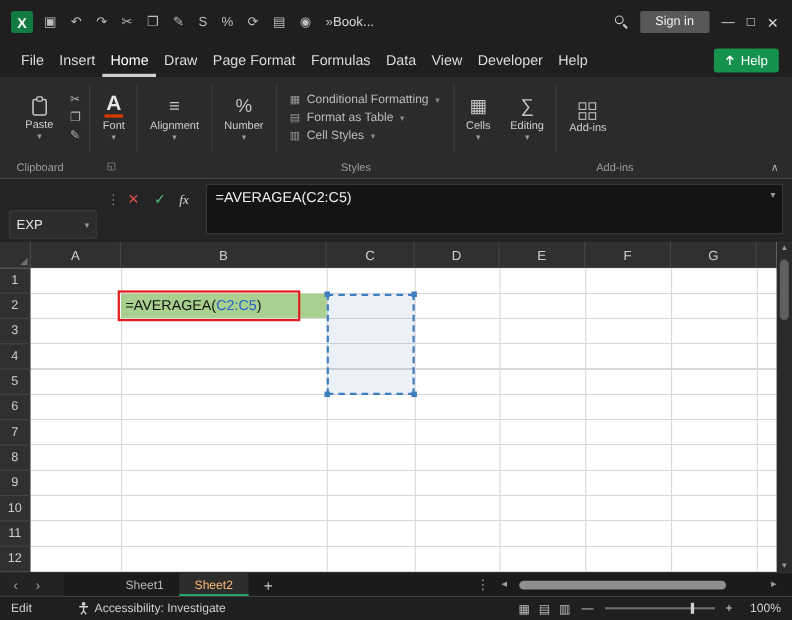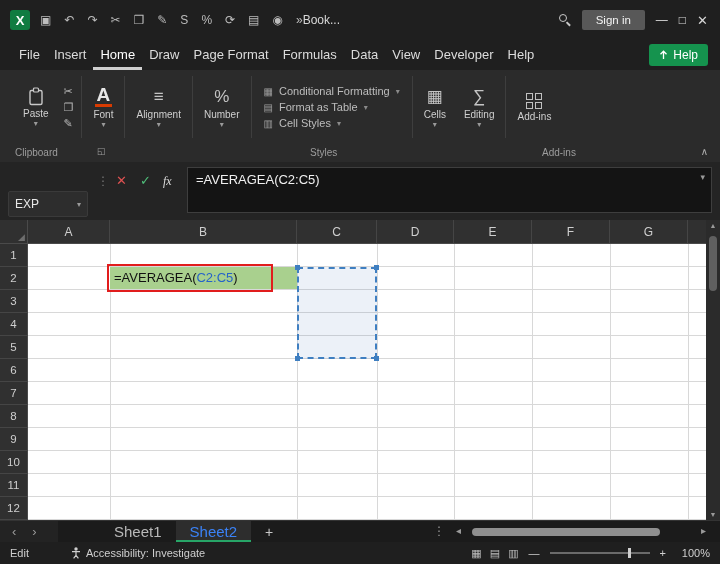--- a/index.html
+++ b/index.html
@@ -78,22 +78,22 @@
   .h.tl { left:-4px; top:-4px; } .h.tr { right:-4px; top:-4px; } .h.bl { left:-4px; bottom:-4px; } .h.br { right:-4px; bottom:-4px; }
   .v-scroll { position:absolute; top:0; right:0; width:14px; bottom:0; background:#2b2b2b; }
   .v-scroll .up { position:absolute; top:2px; left:0; right:0; text-align:center; font-size:7px; color:#9a9a9a; }
   .v-scroll .down { position:absolute; bottom:2px; left:0; right:0; text-align:center; font-size:7px; color:#9a9a9a; }
   .v-thumb { position:absolute; top:16px; left:3px; width:8px; height:55px; background:#606060; border-radius:4px; }
 
   
   .tabsbar { position:absolute; top:520px; left:0; right:0; height:22px; background:#1b1b1b; border-top:1px solid #333; }
   .tab-nav { position:absolute; left:0; top:0; bottom:0; width:58px; display:flex; align-items:center; gap:16px; padding-left:12px; color:#9a9a9a; font-size:13px; background:#232323; }
   .tabs { position:absolute; left:100px; top:0; bottom:0; display:flex; align-items:stretch; }
-  .sheet-tab { color:#b8b8b8; font-size:15px; display:flex; align-items:center; padding:0 14px; }
-  .sheet-tab.active { color:#3b82f6; background:#2d2d2d; box-shadow:inset 0 -2px 0 #27A567; }
+  .sheet-tab { color:#b8b8b8; font-size:11px; display:flex; align-items:center; padding:0 14px; }
+  .sheet-tab.active { color:#fdba74; background:#2d2d2d; box-shadow:inset 0 -2px 0 #27A567; }
   .add-sheet { color:#c8c8c8; font-size:14px; display:flex; align-items:center; padding:0 14px; }
   .tab-dots { position:absolute; left:433px; top:3px; color:#9a9a9a; font-size:12px; }
   .hs-left { position:absolute; left:456px; top:4px; color:#9a9a9a; font-size:10px; }
   .h-track { position:absolute; left:470px; right:32px; top:7px; height:8px; }
   .h-thumb { position:absolute; left:2px; width:188px; height:8px; background:#8f8f8f; border-radius:4px; }
   .hs-right { position:absolute; right:14px; top:4px; color:#9a9a9a; font-size:10px; }
 
   
   .statusbar { position:absolute; top:542px; left:0; right:0; height:22px; background:#1f1f1f; display:flex; align-items:center; font-size:11px; color:#cfcfcf; }
   .sb-mode { padding-left:10px; }

